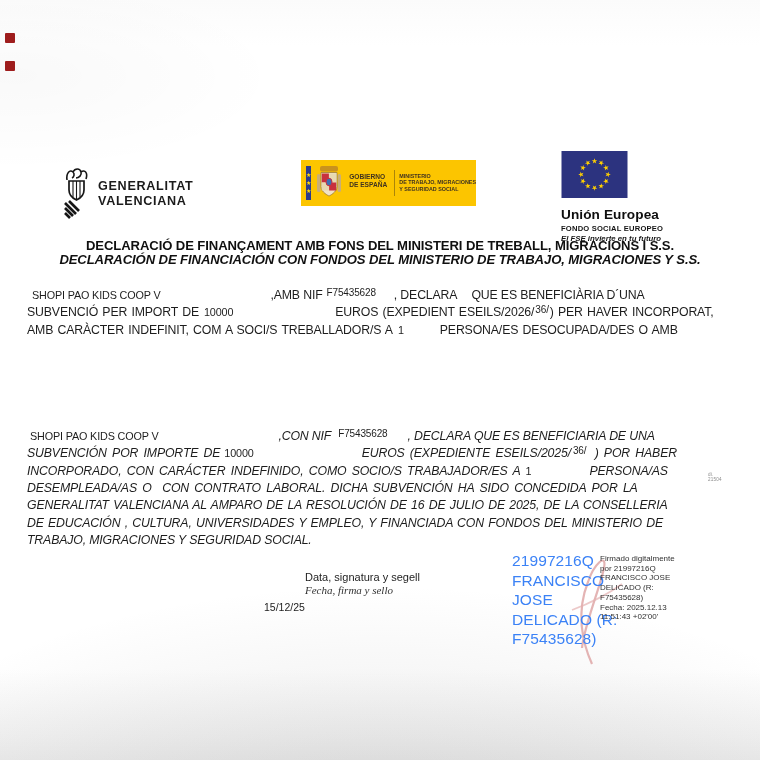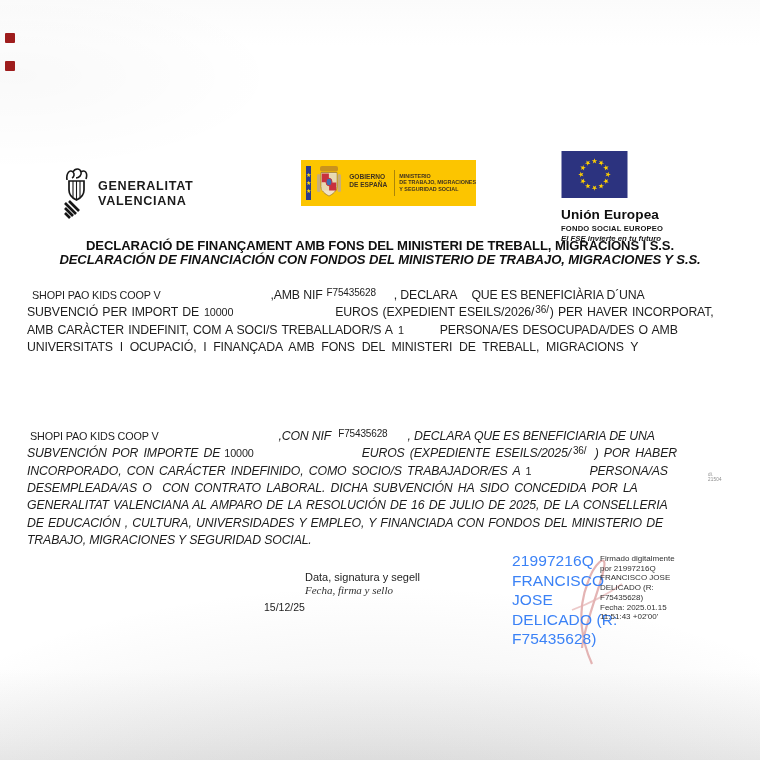--- a/index.html
+++ b/index.html
@@ -146,21 +146,20 @@
   <div class="eu-tag">El FSE invierte en tu futuro</div>
 </div>
 
 <div class="abs doc-title t1">DECLARACIÓ DE FINANÇAMENT AMB FONS DEL MINISTERI DE TREBALL, MIGRACIONS I S.S.</div>
 <div class="abs doc-title t2">DECLARACIÓN DE FINANCIACIÓN CON FONDOS DEL MINISTERIO DE TRABAJO, MIGRACIONES Y S.S.</div>
 
 <div class="abs para para-ca" id="para-ca">
     <div class="line"><span class="seg-f" style="margin-left: 5px;">SHOPI PAO KIDS COOP V</span><span class="seg-n" style="margin-left: 110px;">,AMB NIF</span><span class="seg-sup" style="margin-left: 4px;">F75435628</span><span class="seg-n" style="margin-left: 18px;">, DECLARA</span><span class="seg-n" style="margin-left: 14px;">QUE ES BENEFICIÀRIA D´UNA</span></div>
     <div class="line" style="word-spacing: 1px;"><span class="seg-n">SUBVENCIÓ PER IMPORT DE</span><span class="seg-f" style="margin-left: 5px;">10000</span><span class="seg-n" style="margin-left: 102px;">EUROS (EXPEDIENT ESEILS/2026/</span><span class="seg-sup" style="margin-left: 1px;">36/</span><span class="seg-n" style="margin-left: 1px;">) PER HAVER INCORPORAT,</span></div>
     <div class="line" style="word-spacing: 1px;"><span class="seg-n">AMB CARÀCTER INDEFINIT, COM A SOCI/S TREBALLADOR/S A</span><span class="seg-f" style="margin-left: 5px;">1</span><span class="seg-n" style="margin-left: 36px;">PERSONA/ES DESOCUPADA/DES O AMB</span></div>
-    <div class="line" style="word-spacing: 3.5px;"><span class="seg-n">UNIVERSITATS I OCUPACIÓ, I FINANÇADA AMB FONS DEL MINISTERI DE TREBALL, MIGRACIONS Y</span></div>
   </div>
 <div class="abs para para-es" id="para-es">
     <div class="line"><span class="seg-f" style="margin-left: 3px;">SHOPI PAO KIDS COOP V</span><span class="seg-i" style="margin-left: 120px;">,CON NIF</span><span class="seg-sup" style="margin-left: 7px;">F75435628</span><span class="seg-i" style="margin-left: 20px;">, DECLARA QUE ES BENEFICIARIA DE UNA</span></div>
     <div class="line" style="word-spacing: 2px;"><span class="seg-i">SUBVENCIÓN POR IMPORTE DE</span><span class="seg-f" style="margin-left: 4px;">10000</span><span class="seg-i" style="margin-left: 108px;">EUROS (EXPEDIENTE ESEILS/2025/</span><span class="seg-sup" style="margin-left: 2px;">36/</span><span class="seg-i" style="margin-left: 3px;"> ) POR HABER</span></div>
     <div class="line" style="word-spacing: 2px;"><span class="seg-i">INCORPORADO, CON CARÁCTER INDEFINIDO, COMO SOCIO/S TRABAJADOR/ES A</span><span class="seg-f" style="margin-left: 5px;">1</span><span class="seg-i" style="margin-left: 58px;">PERSONA/AS</span></div>
     <div class="line" style="word-spacing: 2px;"><span class="seg-i">DESEMPLEADA/AS O  CON CONTRATO LABORAL. DICHA SUBVENCIÓN HA SIDO CONCEDIDA POR LA</span></div>
     <div class="line" style="word-spacing: 1px;"><span class="seg-i">GENERALITAT VALENCIANA AL AMPARO DE LA RESOLUCIÓN DE 16 DE JULIO DE 2025, DE LA CONSELLERIA</span></div>
     <div class="line" style="word-spacing: 1px;"><span class="seg-i">DE EDUCACIÓN , CULTURA, UNIVERSIDADES Y EMPLEO, Y FINANCIADA CON FONDOS DEL MINISTERIO DE</span></div>
     <div class="line"><span class="seg-i">TRABAJO, MIGRACIONES Y SEGURIDAD SOCIAL.</span></div>
   </div>
@@ -187,15 +186,15 @@
     <div>JOSE</div>
     <div>DELICADO (R:</div>
     <div>F75435628)</div>
   </div>
 <div class="abs cert-details" id="cert-details">
     <div>Firmado digitalmente</div>
     <div>por 21997216Q</div>
     <div>FRANCISCO JOSE</div>
     <div>DELICADO (R:</div>
     <div>F75435628)</div>
-    <div>Fecha: 2025.01.15</div>
+    <div>Fecha: 2025.12.13</div>
     <div>11:51:43 +02'00'</div>
   </div>
 
 </body></html>

